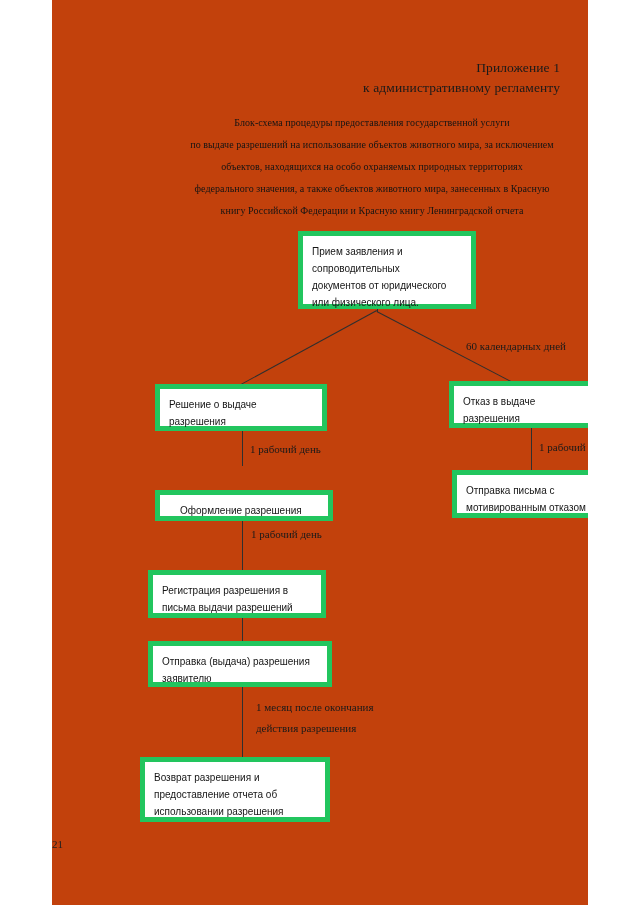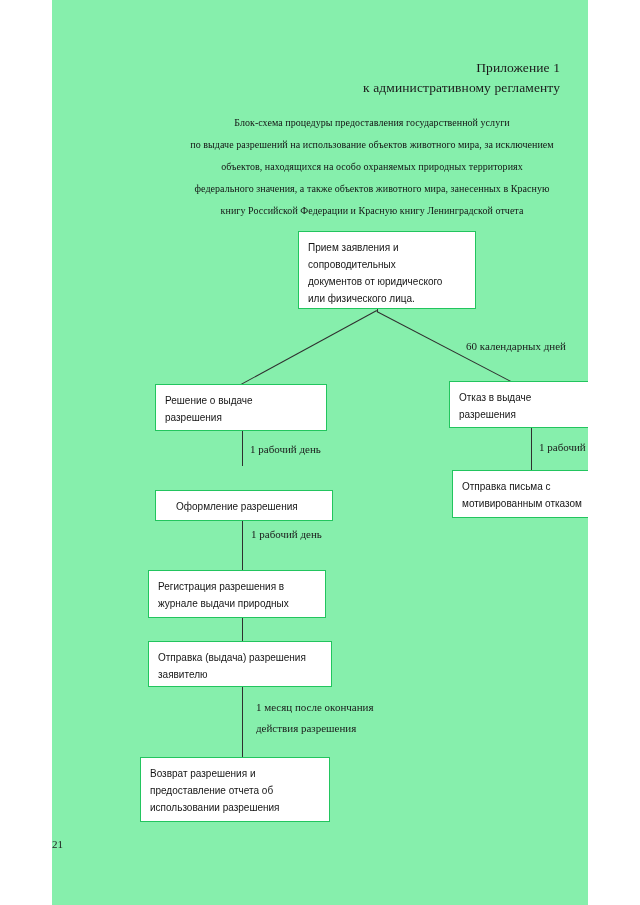--- a/index.html
+++ b/index.html
@@ -10,21 +10,21 @@
   }
   body {
     font-family: "Liberation Serif", serif;
     color: #111111;
   }
   #page {
     position: relative;
     width: 536px;
     height: 905px;
     margin: 0 auto;
-    background: #86efac;
+    background: #c2410c;
     overflow: hidden;
   }
 
   
   .header-block {
     position: absolute;
     top: 58px;
     right: 28px;
     text-align: right;
     font-family: "Liberation Serif", serif;
@@ -47,21 +47,21 @@
     line-height: 22px;
     color: #141414;
     letter-spacing: 0.05px;
   }
   .doc-title .line { display: block; white-space: nowrap; }
 
   
   .node {
     position: absolute;
     box-sizing: border-box;
-    border: 1px solid #22c55e;
+    border: 5px solid #22c55e;
     background: #ffffff;
     font-family: "Liberation Sans", sans-serif;
     font-size: 10px;
     line-height: 17px;
     color: #151515;
     padding: 7px 9px 6px 9px;
     z-index: 3;
   }
   .node .ln { display: block; white-space: nowrap; }
 
@@ -178,21 +178,21 @@
     <span class="ln">Оформление разрешения</span>
   </div>
 
   <div class="node" id="node-refusal-ltr">
     <span class="ln">Отправка письма с</span>
     <span class="ln">мотивированным отказом</span>
   </div>
 
   <div class="node" id="node-register">
     <span class="ln">Регистрация разрешения в</span>
-    <span class="ln">журнале выдачи природных</span>
+    <span class="ln">письма выдачи разрешений</span>
   </div>
 
   <div class="node" id="node-send">
     <span class="ln">Отправка (выдача) разрешения</span>
     <span class="ln">заявителю</span>
   </div>
 
   <div class="node" id="node-return">
     <span class="ln">Возврат разрешения и</span>
     <span class="ln">предоставление отчета об</span>

